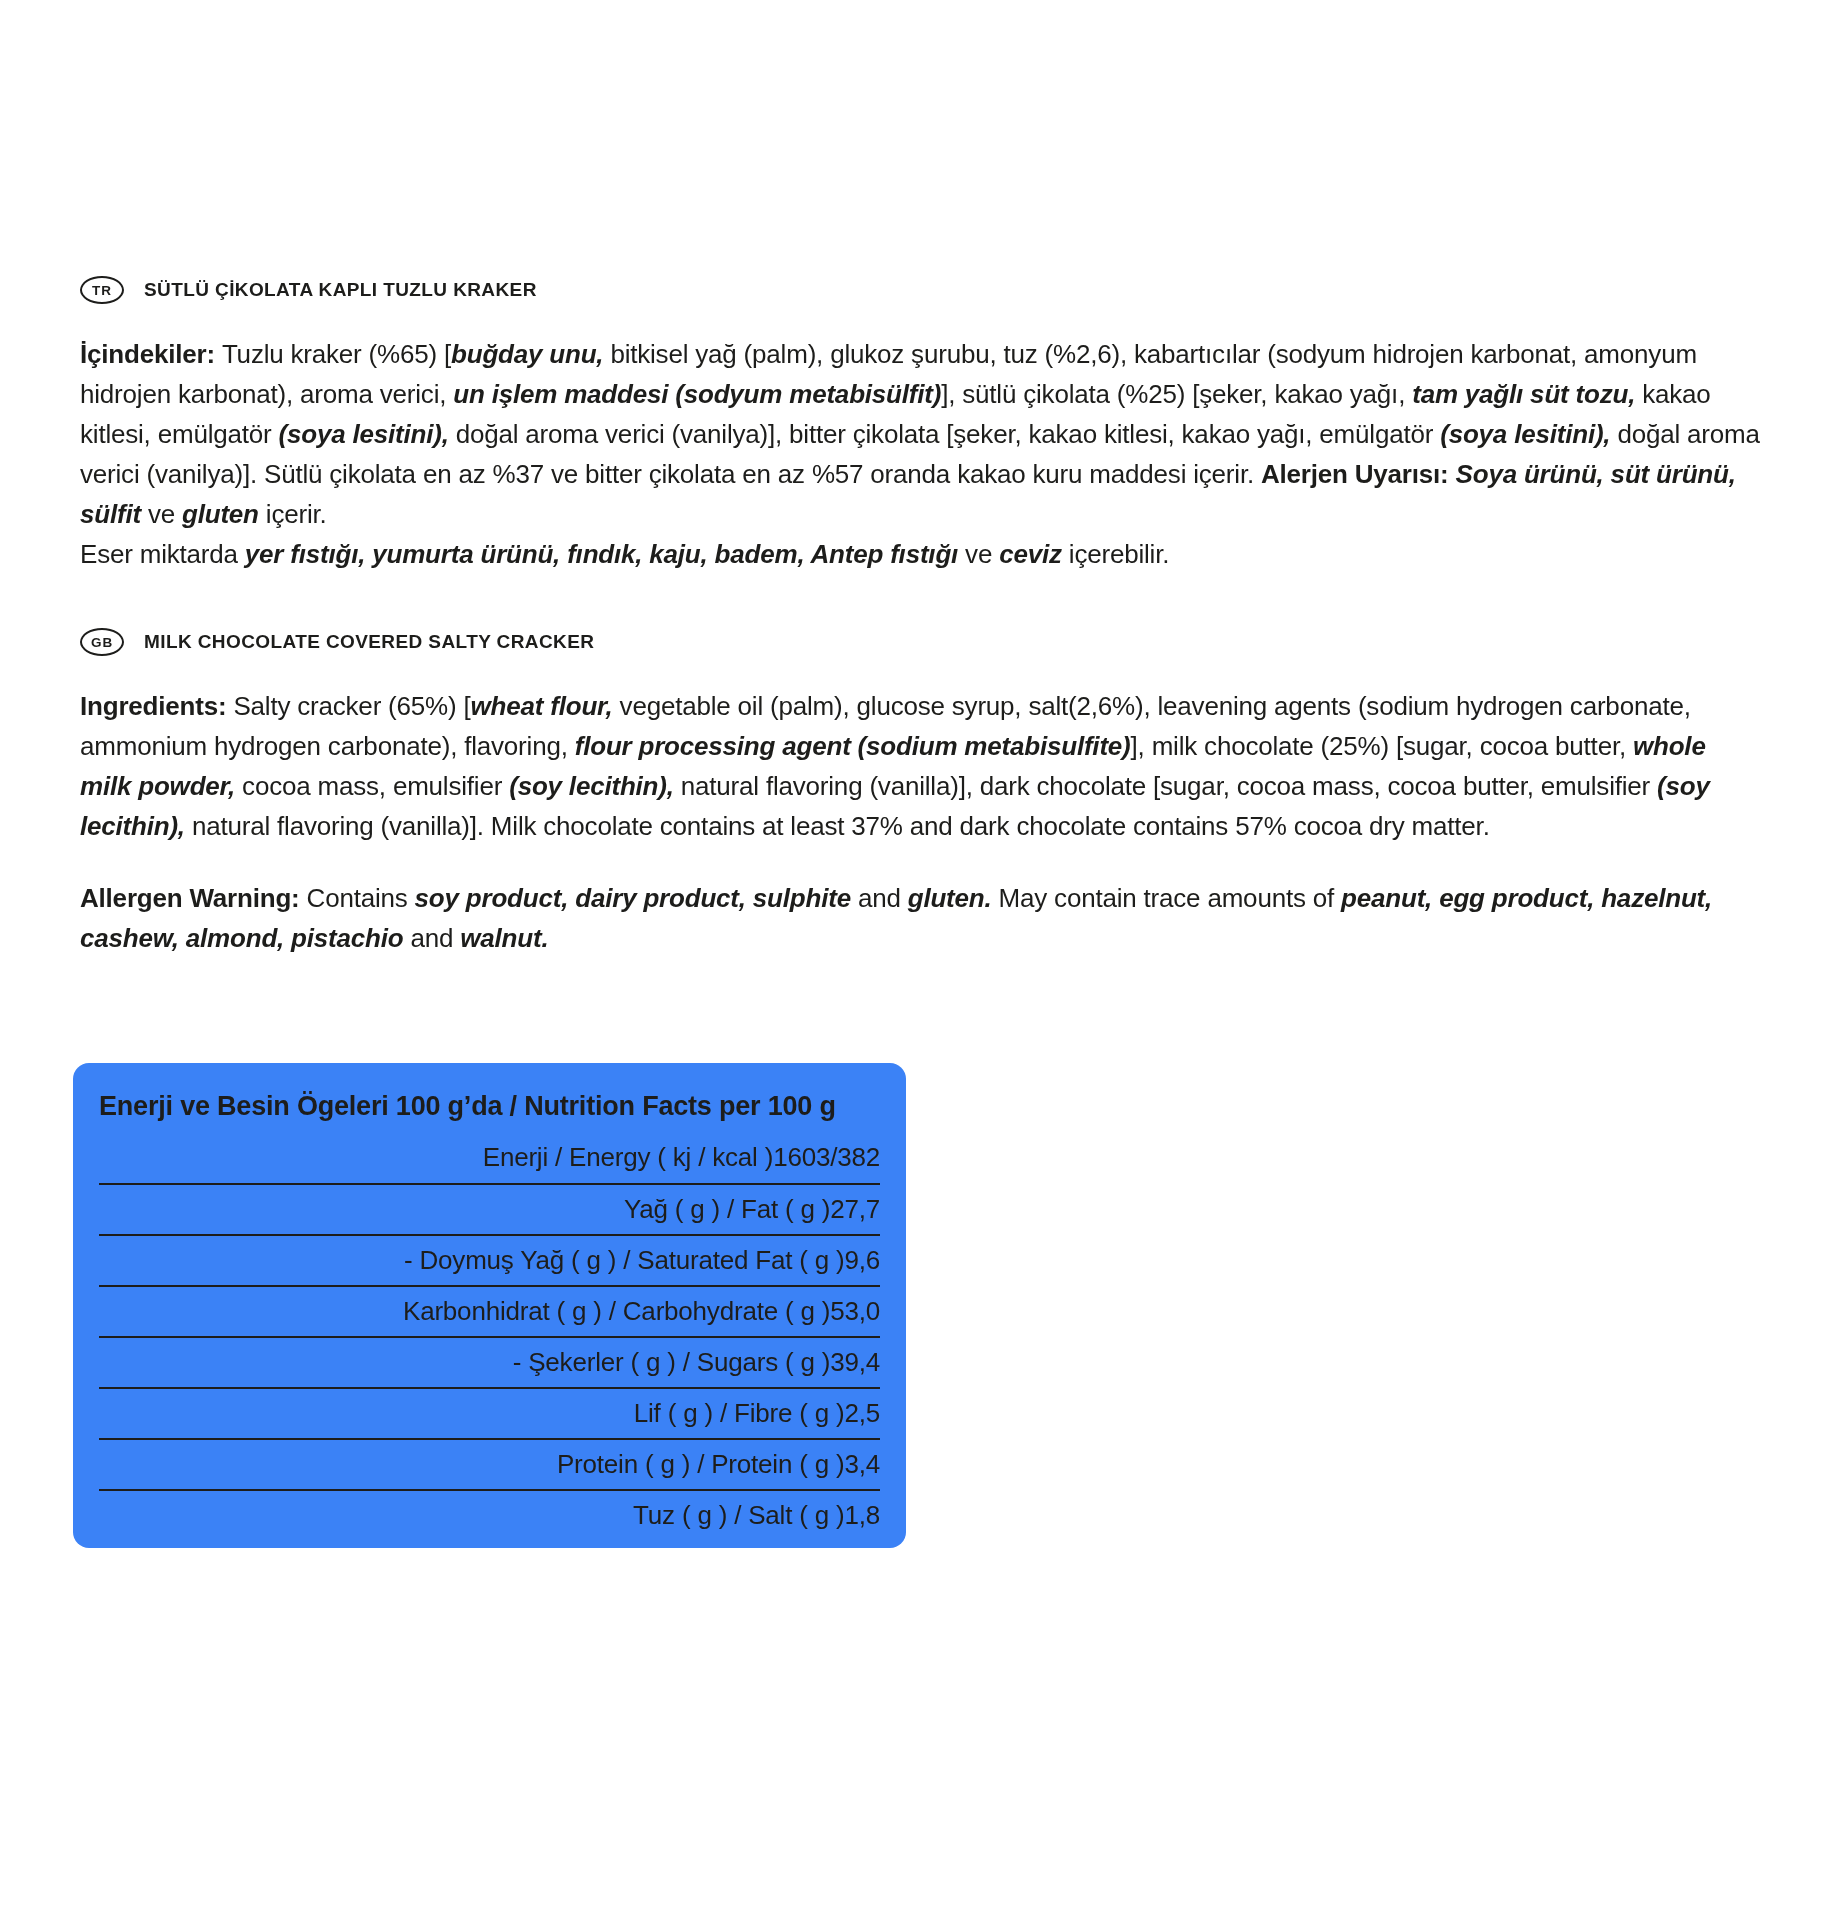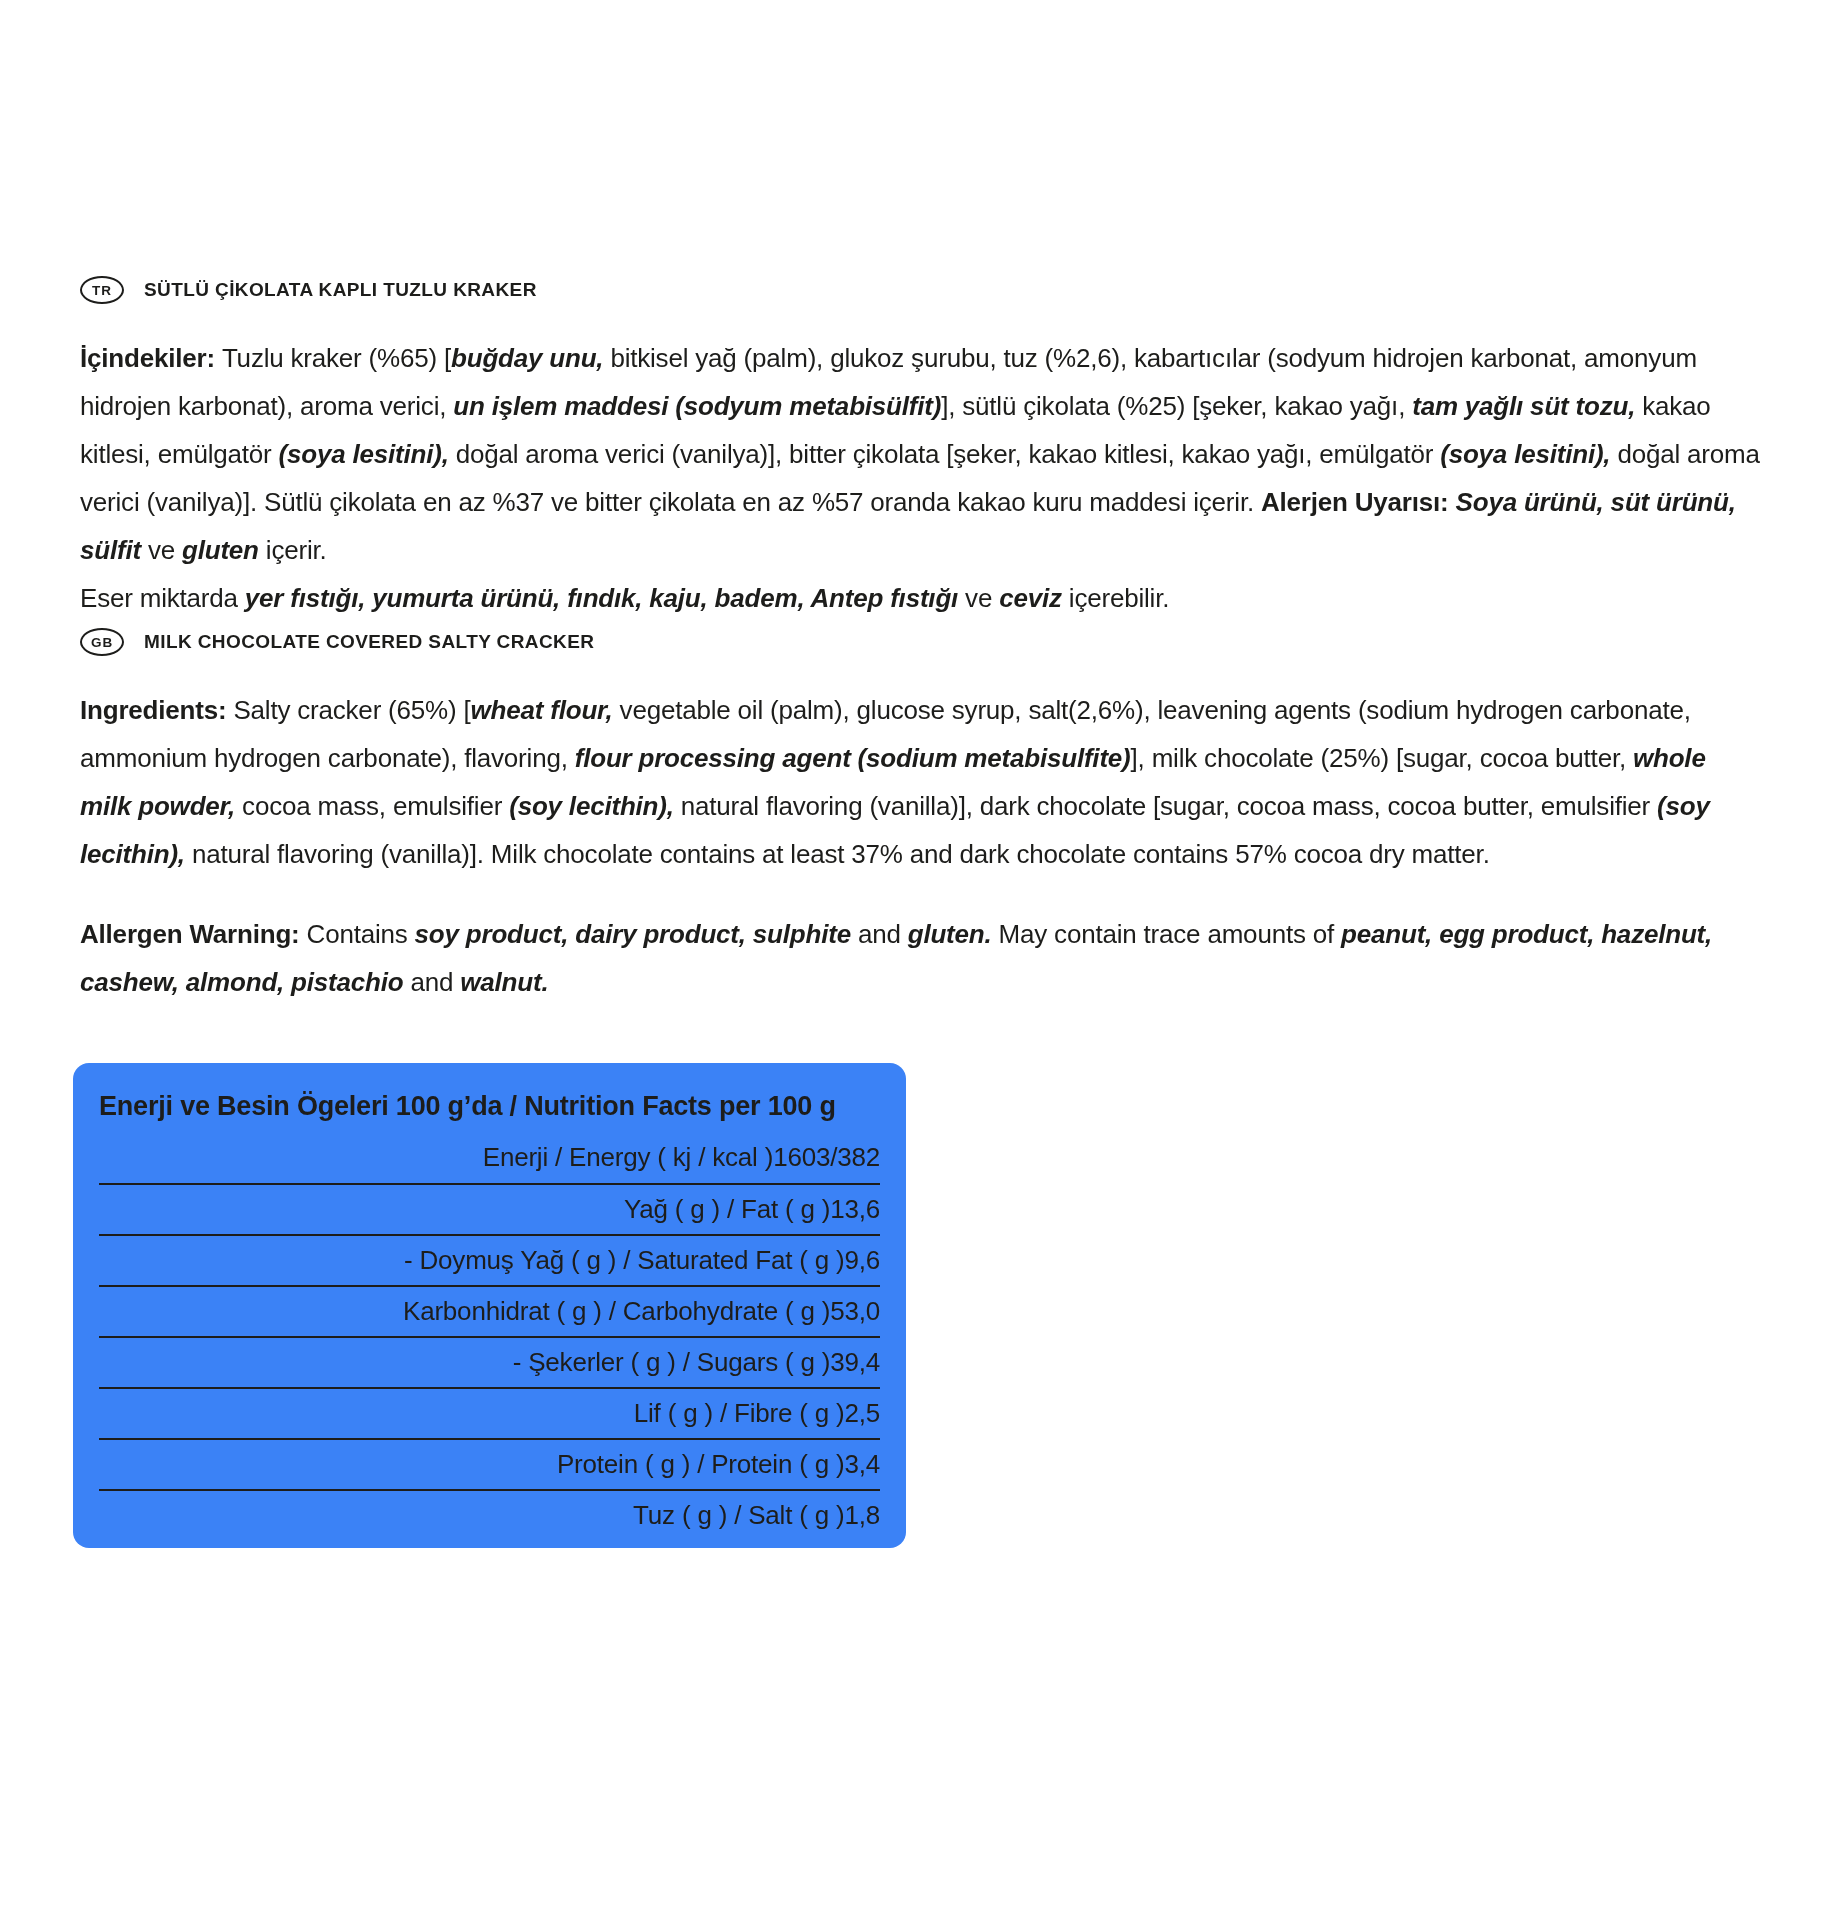--- a/index.html
+++ b/index.html
@@ -23,21 +23,21 @@
     border: 2.5px solid #1d1d1b; border-radius: 50%;
     font-size: 13.5px; font-weight: 700; letter-spacing: 1px;
     box-sizing: border-box; flex: 0 0 auto;
   }
   h1.product-title {
     margin: 0; font-size: 19px; font-weight: 700;
     letter-spacing: 0.4px; line-height: 1.1;
   }
 
   p.body-text {
-    margin: 0; font-size: 26px; line-height: 48px;
+    margin: 0; font-size: 26px; line-height: 40px;
     letter-spacing: -0.2px; font-weight: 400;
   }
   p.ingredients { margin-top: 30px; }
   p.allergen { margin-top: 32px; }
   .seg-n { font-weight: 400; font-style: normal; }
   .seg-b { font-weight: 700; font-style: normal; }
   .seg-bi { font-weight: 700; font-style: italic; }
 
   .nutrition {
     position: absolute; left: 73px; top: 1063px;
@@ -86,21 +86,21 @@
 
   <section class="nutrition">
     <div class="nt-title">Enerji ve Besin Ögeleri 100 g’da / Nutrition Facts per 100 g</div>
     <div class="nt-rows">
         <div class="nt-row">
           <span class="nt-label">Enerji / Energy  ( kj / kcal )</span>
           <span class="nt-value">1603/382</span>
         </div>
         <div class="nt-row">
           <span class="nt-label">Yağ ( g ) / Fat ( g )</span>
-          <span class="nt-value">13,6</span>
+          <span class="nt-value">27,7</span>
         </div>
         <div class="nt-row">
           <span class="nt-label">- Doymuş Yağ ( g ) / Saturated  Fat ( g )</span>
           <span class="nt-value">9,6</span>
         </div>
         <div class="nt-row">
           <span class="nt-label">Karbonhidrat ( g ) / Carbohydrate ( g )</span>
           <span class="nt-value">53,0</span>
         </div>
         <div class="nt-row">

